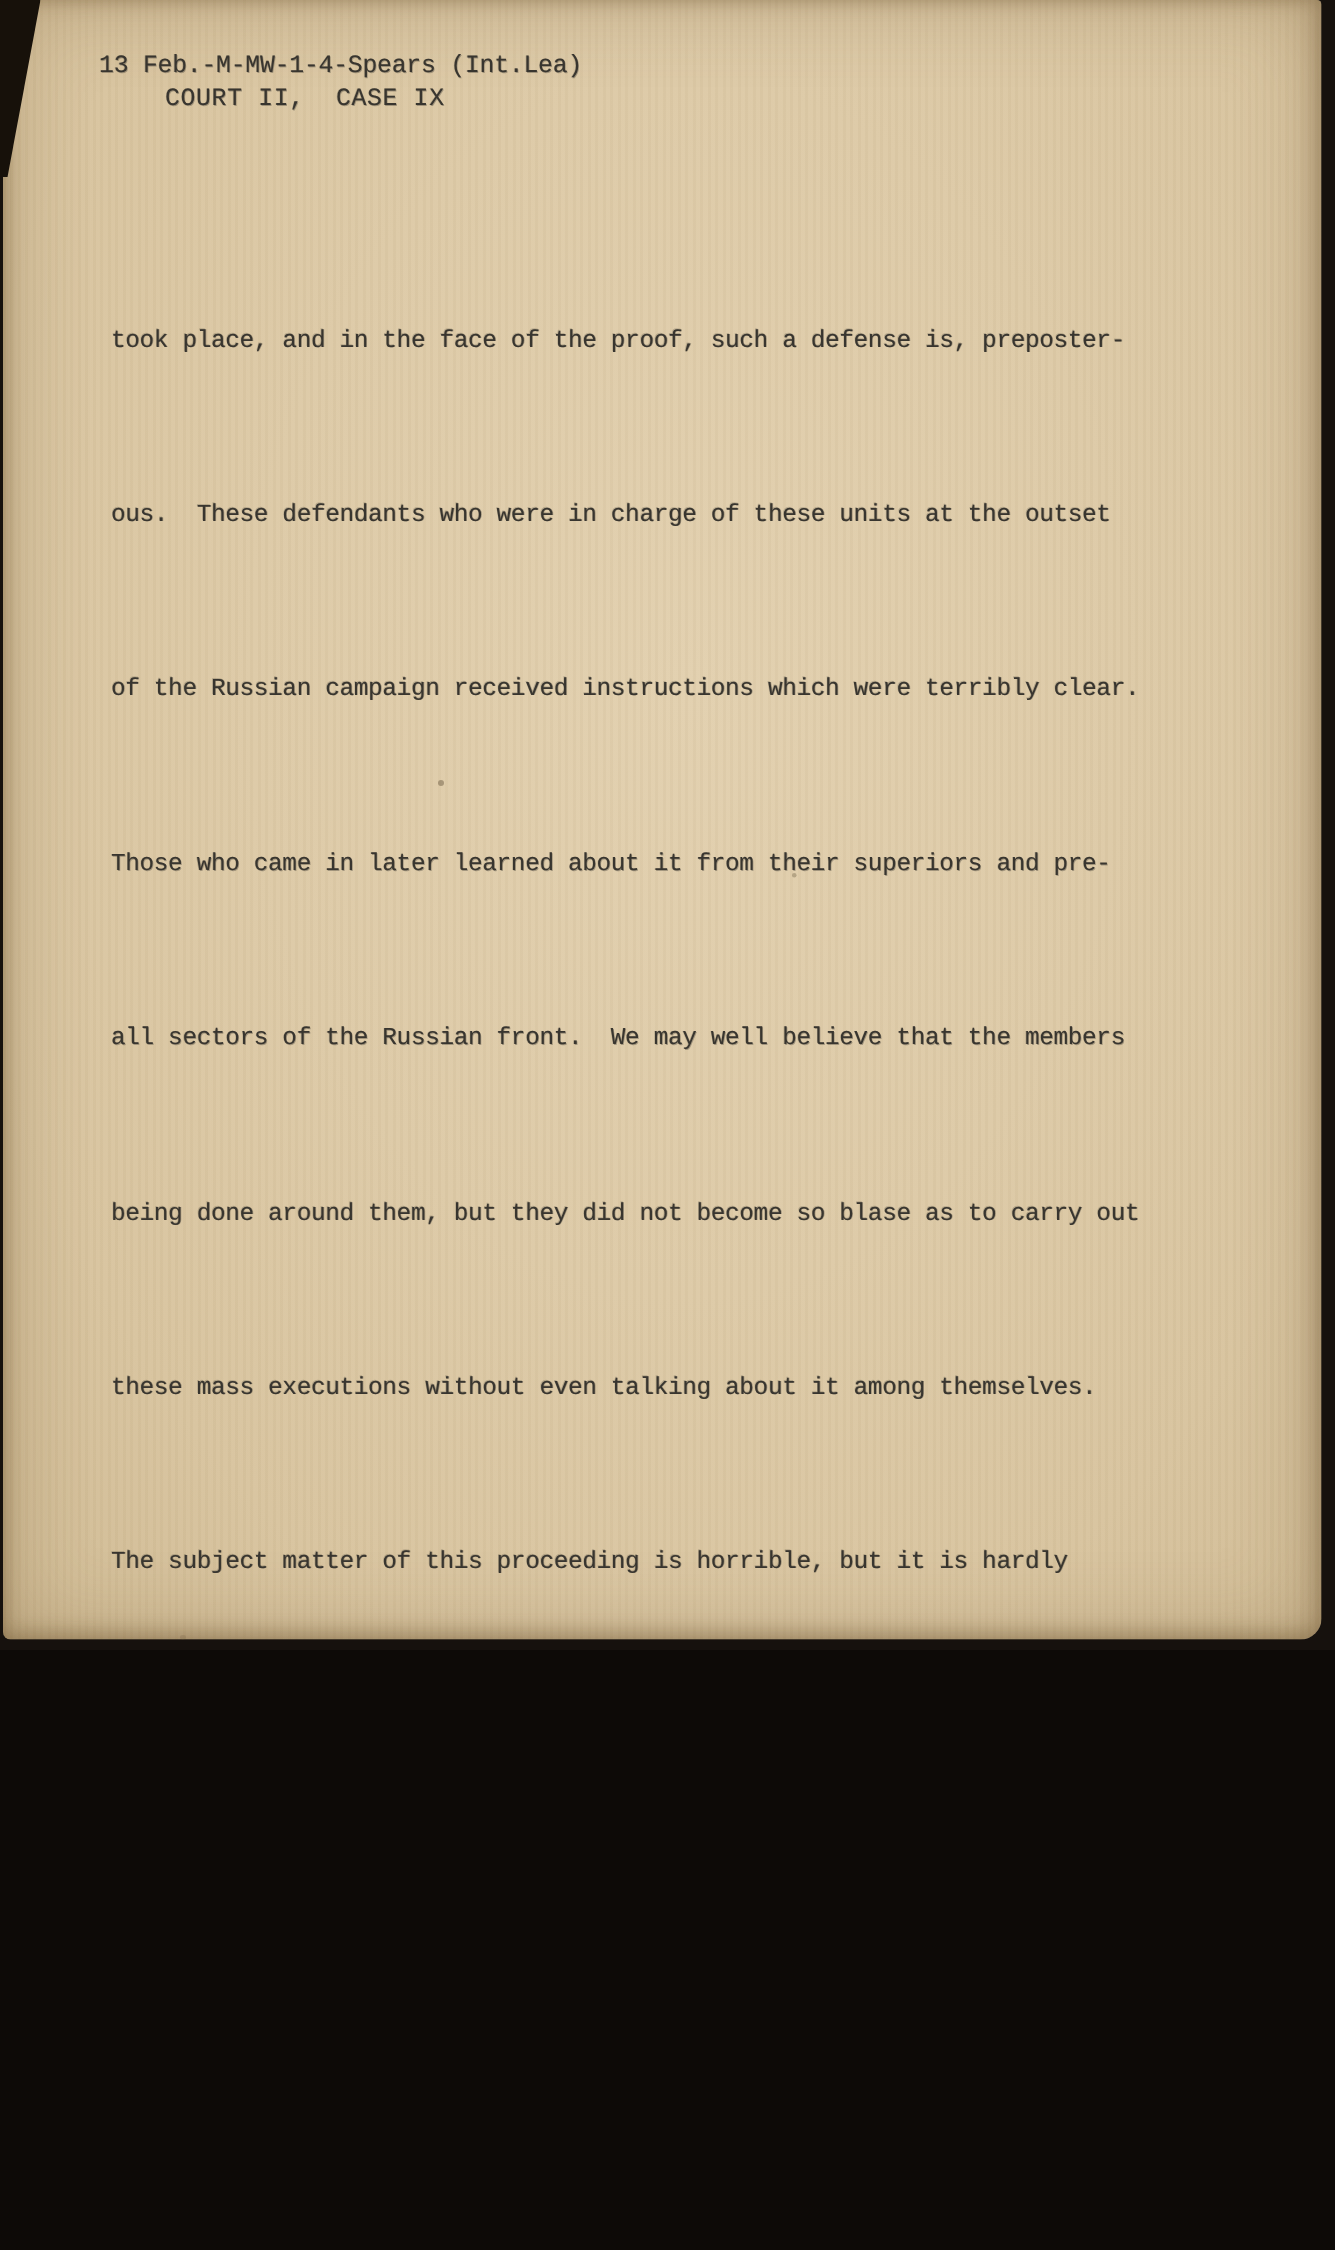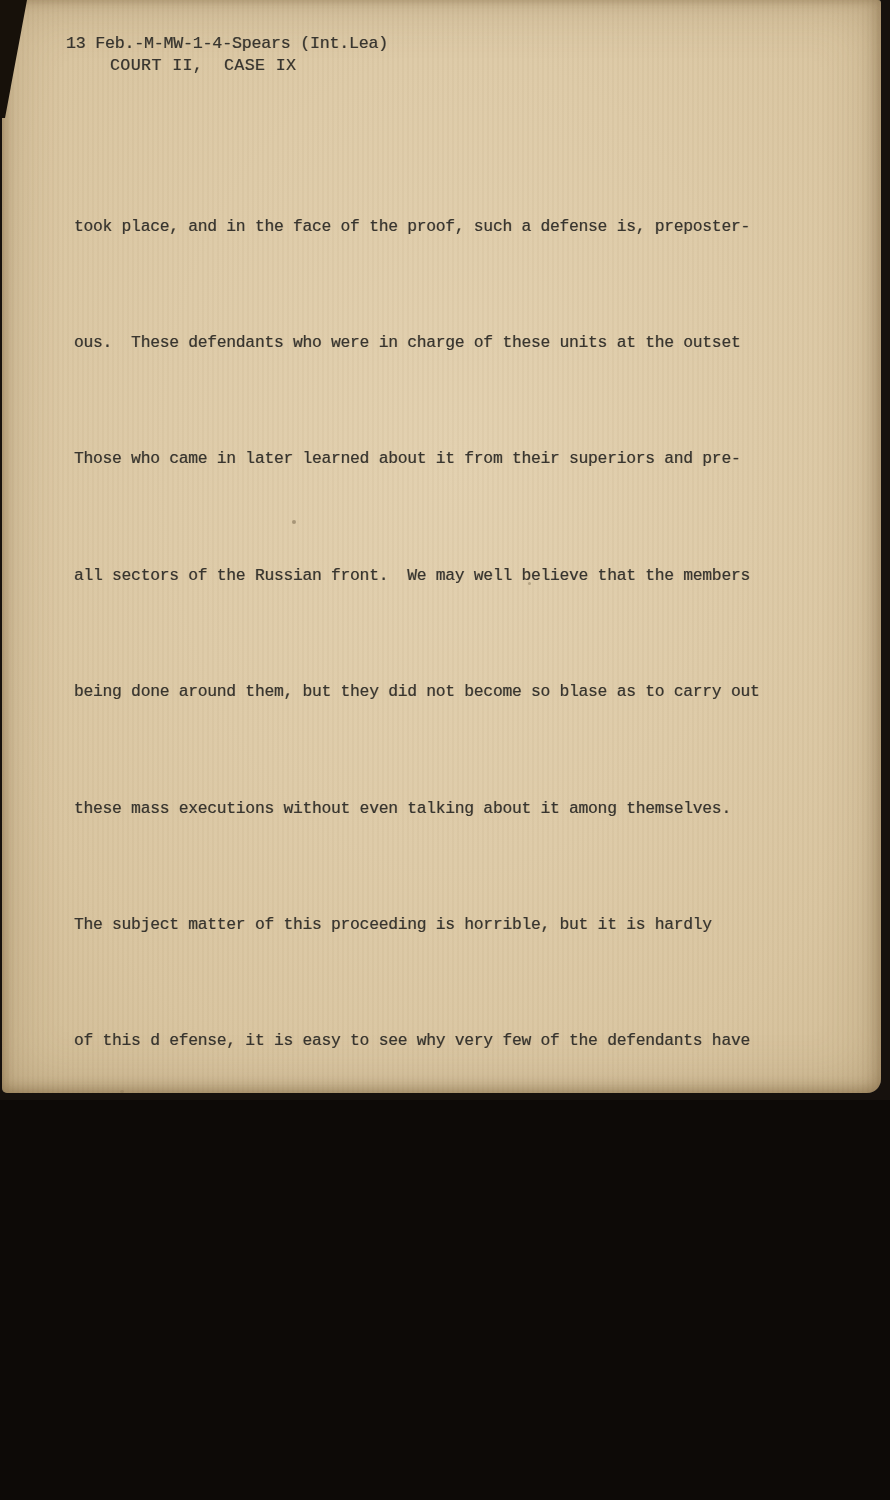--- a/index.html
+++ b/index.html
@@ -98,20 +98,21 @@
 <div class="scan">
   <div class="paper"></div>
   <div class="corner-tear"></div>
 
   <div class="txt header-line-1">13 Feb.-M-MW-1-4-Spears (Int.Lea)</div>
   <div class="txt header-line-2">COURT II,  CASE IX</div>
 
   <div class="txt body-text">
     <div>took place, and in the face of the proof, such a defense is, preposter-</div>
     <div>ous.  These defendants who were in charge of these units at the outset</div>
+    <div>of the Russian campaign received instructions which were terribly clear.</div>
     <div>Those who came in later learned about it from their superiors and pre-</div>
     <div>all sectors of the Russian front.  We may well believe that the members</div>
     <div>being done around them, but they did not become so blase as to carry out</div>
     <div>these mass executions without even talking about it among themselves.</div>
     <div>The subject matter of this proceeding is horrible, but it is hardly</div>
     <div>of this d efense, it is easy to see why very few of the defendants have</div>
     
     
     
     

